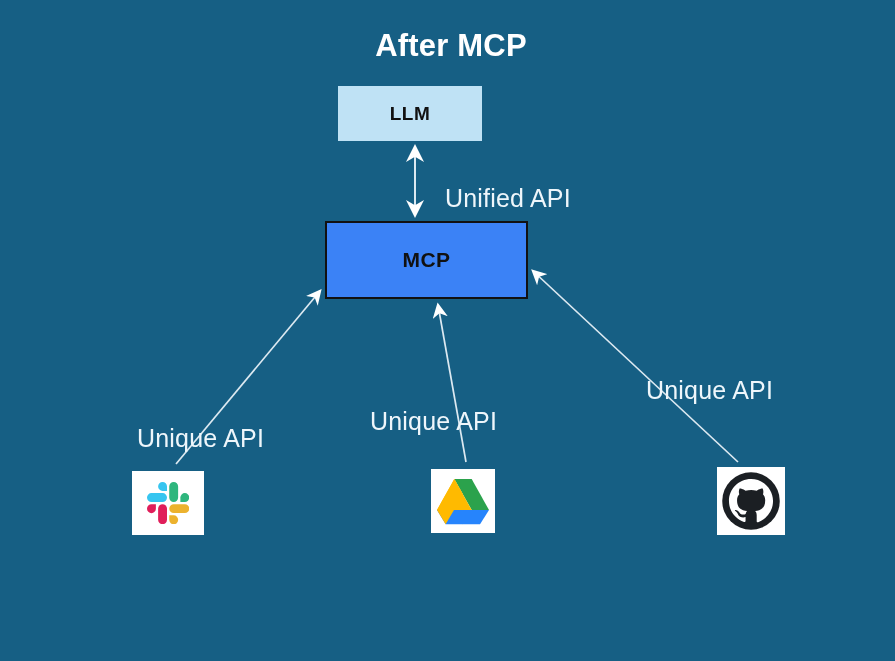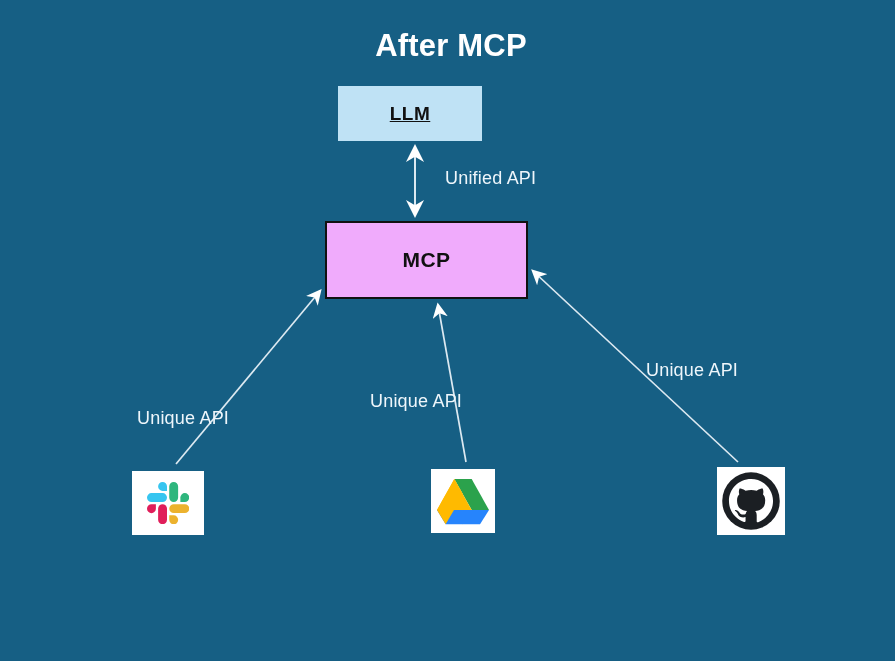--- a/index.html
+++ b/index.html
@@ -51,39 +51,39 @@
     letter-spacing: 0.5px;
   }
   .node-llm {
     left: 338px;
     top: 86px;
     width: 144px;
     height: 55px;
     background: #bfe2f5;
     color: #111111;
     font-size: 19px;
-    text-decoration: underline;
   }
   .node-mcp {
     left: 325px;
     top: 221px;
     width: 203px;
     height: 78px;
-    background: #f0abfc;
+    background: #3b82f6;
     border: 2px solid #111111;
     color: #111111;
     font-size: 21px;
   }
 
   .edge-label {
     position: absolute;
     color: #eef6fb;
-    font-size: 18px;
+    font-size: 25px;
     white-space: nowrap;
     letter-spacing: 0.2px;
+    margin-top: 16px;
   }
   .lbl-unified { left: 445px; top: 168px; }
   .lbl-uniq-left { left: 137px; top: 408px; }
   .lbl-uniq-mid { left: 370px; top: 391px; }
   .lbl-uniq-right { left: 646px; top: 360px; }
 
   .icon-card {
     position: absolute;
     background: #ffffff;
     display: flex;

